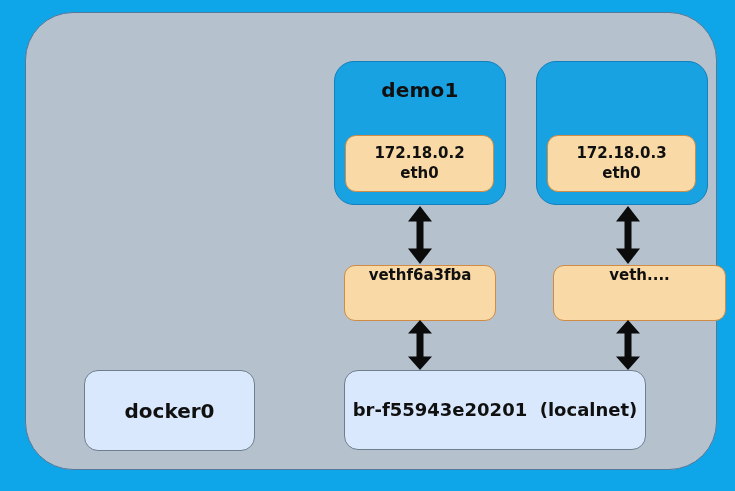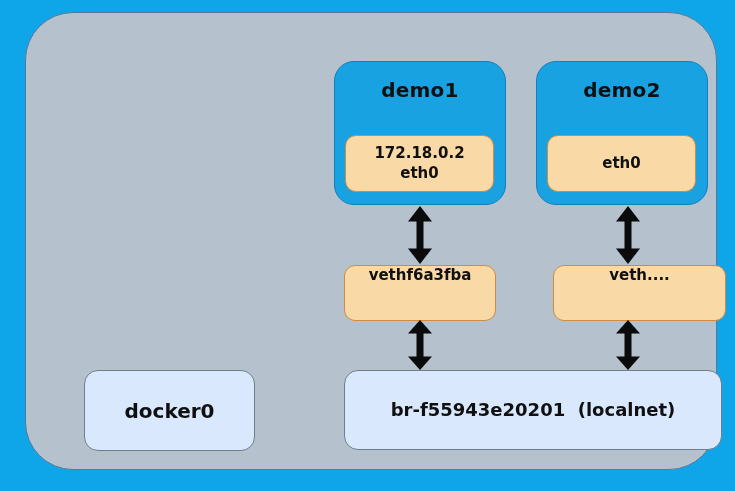--- a/index.html
+++ b/index.html
@@ -88,21 +88,21 @@
     font-weight: bold;
     color: #101010;
   }
   .bridge-box.docker0 {
     left: 58px; top: 357px;
     width: 171px; height: 81px;
     font-size: 20px;
   }
   .bridge-box.localnet {
     left: 318px; top: 357px;
-    width: 378px; height: 80px;
+    width: 302px; height: 80px;
     font-size: 18px;
     line-height: 1.35;
     gap: 36px;
   }
   .bridge-line { white-space: pre-wrap; text-align: center; }
   .arrow {
     position: absolute;
     width: 26px;
   }
   .arrow svg { display: block; width: 100%; height: 100%; }
@@ -120,22 +120,22 @@
 
     <div class="container-box demo1">
       <div class="container-title">demo1</div>
       <div class="iface-box">
         <div>172.18.0.2</div>
         <div>eth0</div>
       </div>
     </div>
 
     <div class="container-box demo2">
-      <div class="container-title">demo2</div>
       <div class="iface-box">
+        <div>172.18.0.3</div>
         <div>eth0</div>
       </div>
     </div>
 
     <div class="veth-box v1">
       <span>vethf6a3fba</span>
     </div>
     <div class="veth-box v2">
       <span>veth....</span>
     </div>

